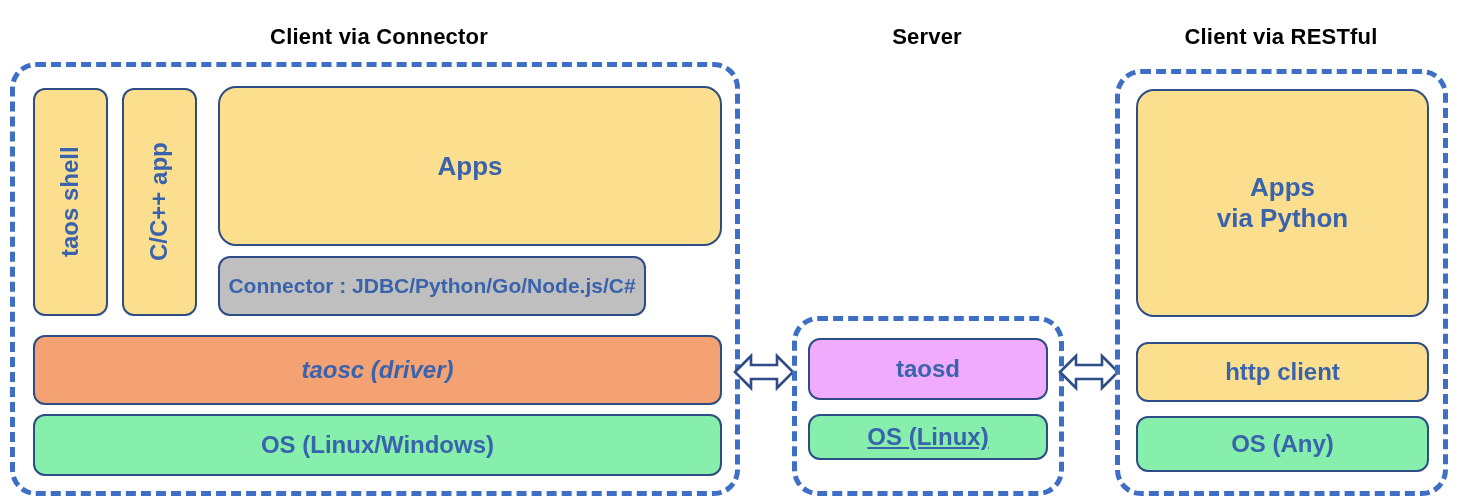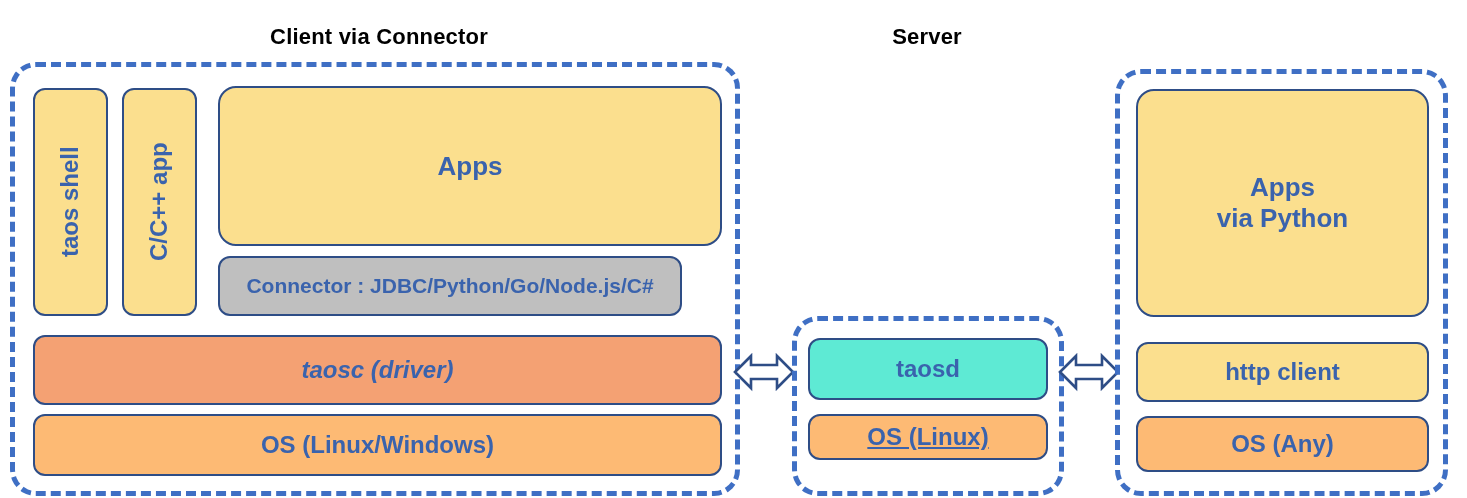--- a/index.html
+++ b/index.html
@@ -41,22 +41,22 @@
     display:flex;
     align-items:center;
     justify-content:center;
     text-align:center;
     line-height:1.18;
   }
   .box.r-lg{border-radius:18px;}
   .fill-yellow{background:#FBDF8E;}
   .fill-gray{background:#BFBFBF;}
   .fill-orange{background:#F4A173;}
-  .fill-blue{background:#fdba74;}
-  .fill-green{background:#5eead4;}
+  .fill-blue{background:#86efac;}
+  .fill-green{background:#f0abfc;}
 
   .vert{
     writing-mode:vertical-rl;
     transform:rotate(180deg);
     white-space:nowrap;
   }
 
   .fs-26{font-size:26px;}
   .fs-24{font-size:24px;}
   .fs-21{font-size:21px;}
@@ -67,30 +67,31 @@
 </style>
 </head>
 <body>
 
 <div class="stage">
 
   <div class="group-title" style="left:379px;top:8px;">Client via Connector</div>
 
   <div class="group-title" style="left:927px;top:8px;">Server</div>
 
+  <div class="group-title" style="left:1281px;top:8px;">Client via RESTful</div>
 
   <div class="dashed" style="left:10px;top:46px;width:730px;height:434px;"></div>
 
   <div class="box fill-yellow fs-24 vert" style="left:33px;top:72px;width:75px;height:228px;">taos shell</div>
 
   <div class="box fill-yellow fs-24 vert" style="left:122px;top:72px;width:75px;height:228px;">C/C++ app</div>
 
   <div class="box fill-yellow r-lg fs-26" style="left:218px;top:70px;width:504px;height:160px;">Apps</div>
 
-  <div class="box fill-gray fs-21" style="left:218px;top:240px;width:464px;height:60px;">Connector : JDBC/Python/Go/Node.js/C#</div>
+  <div class="box fill-gray fs-21" style="left:218px;top:240px;width:428px;height:60px;">Connector : JDBC/Python/Go/Node.js/C#</div>
 
   <div class="box fill-orange fs-24" style="left:33px;top:319px;width:689px;height:70px;font-style:italic;">taosc (driver)</div>
 
   <div class="box fill-blue fs-24" style="left:33px;top:398px;width:689px;height:62px;">OS (Linux/Windows)</div>
 
   <div class="arrow" style="left:733px;top:328px;">
     <svg width="62" height="56" viewBox="0 0 62 56">
       <polygon points="2,28 18,12 18,21 44,21 44,12 60,28 44,44 44,35 18,35 18,44" fill="#ffffff" stroke="#2E4D86" stroke-width="2.6" stroke-linejoin="miter"></polygon>
     </svg>
   </div>

